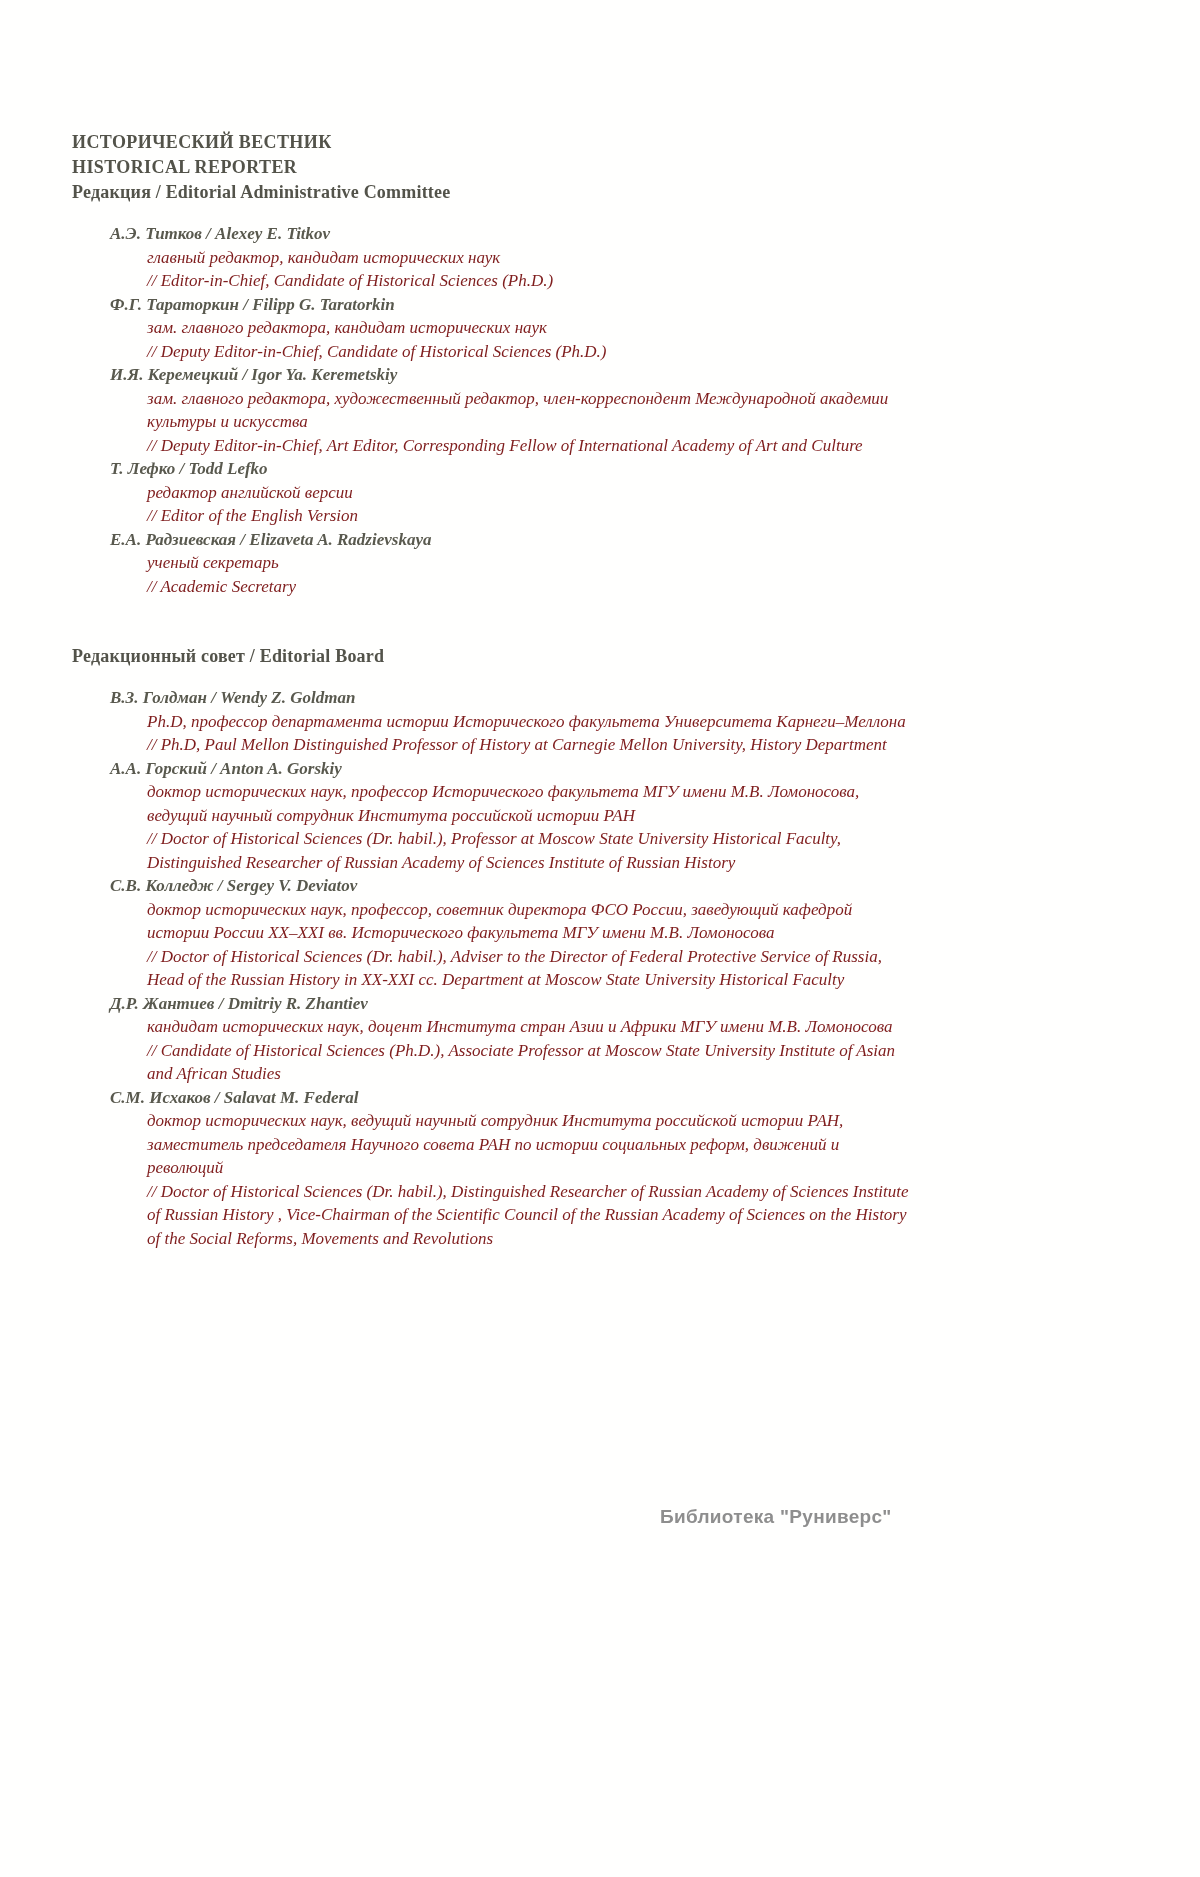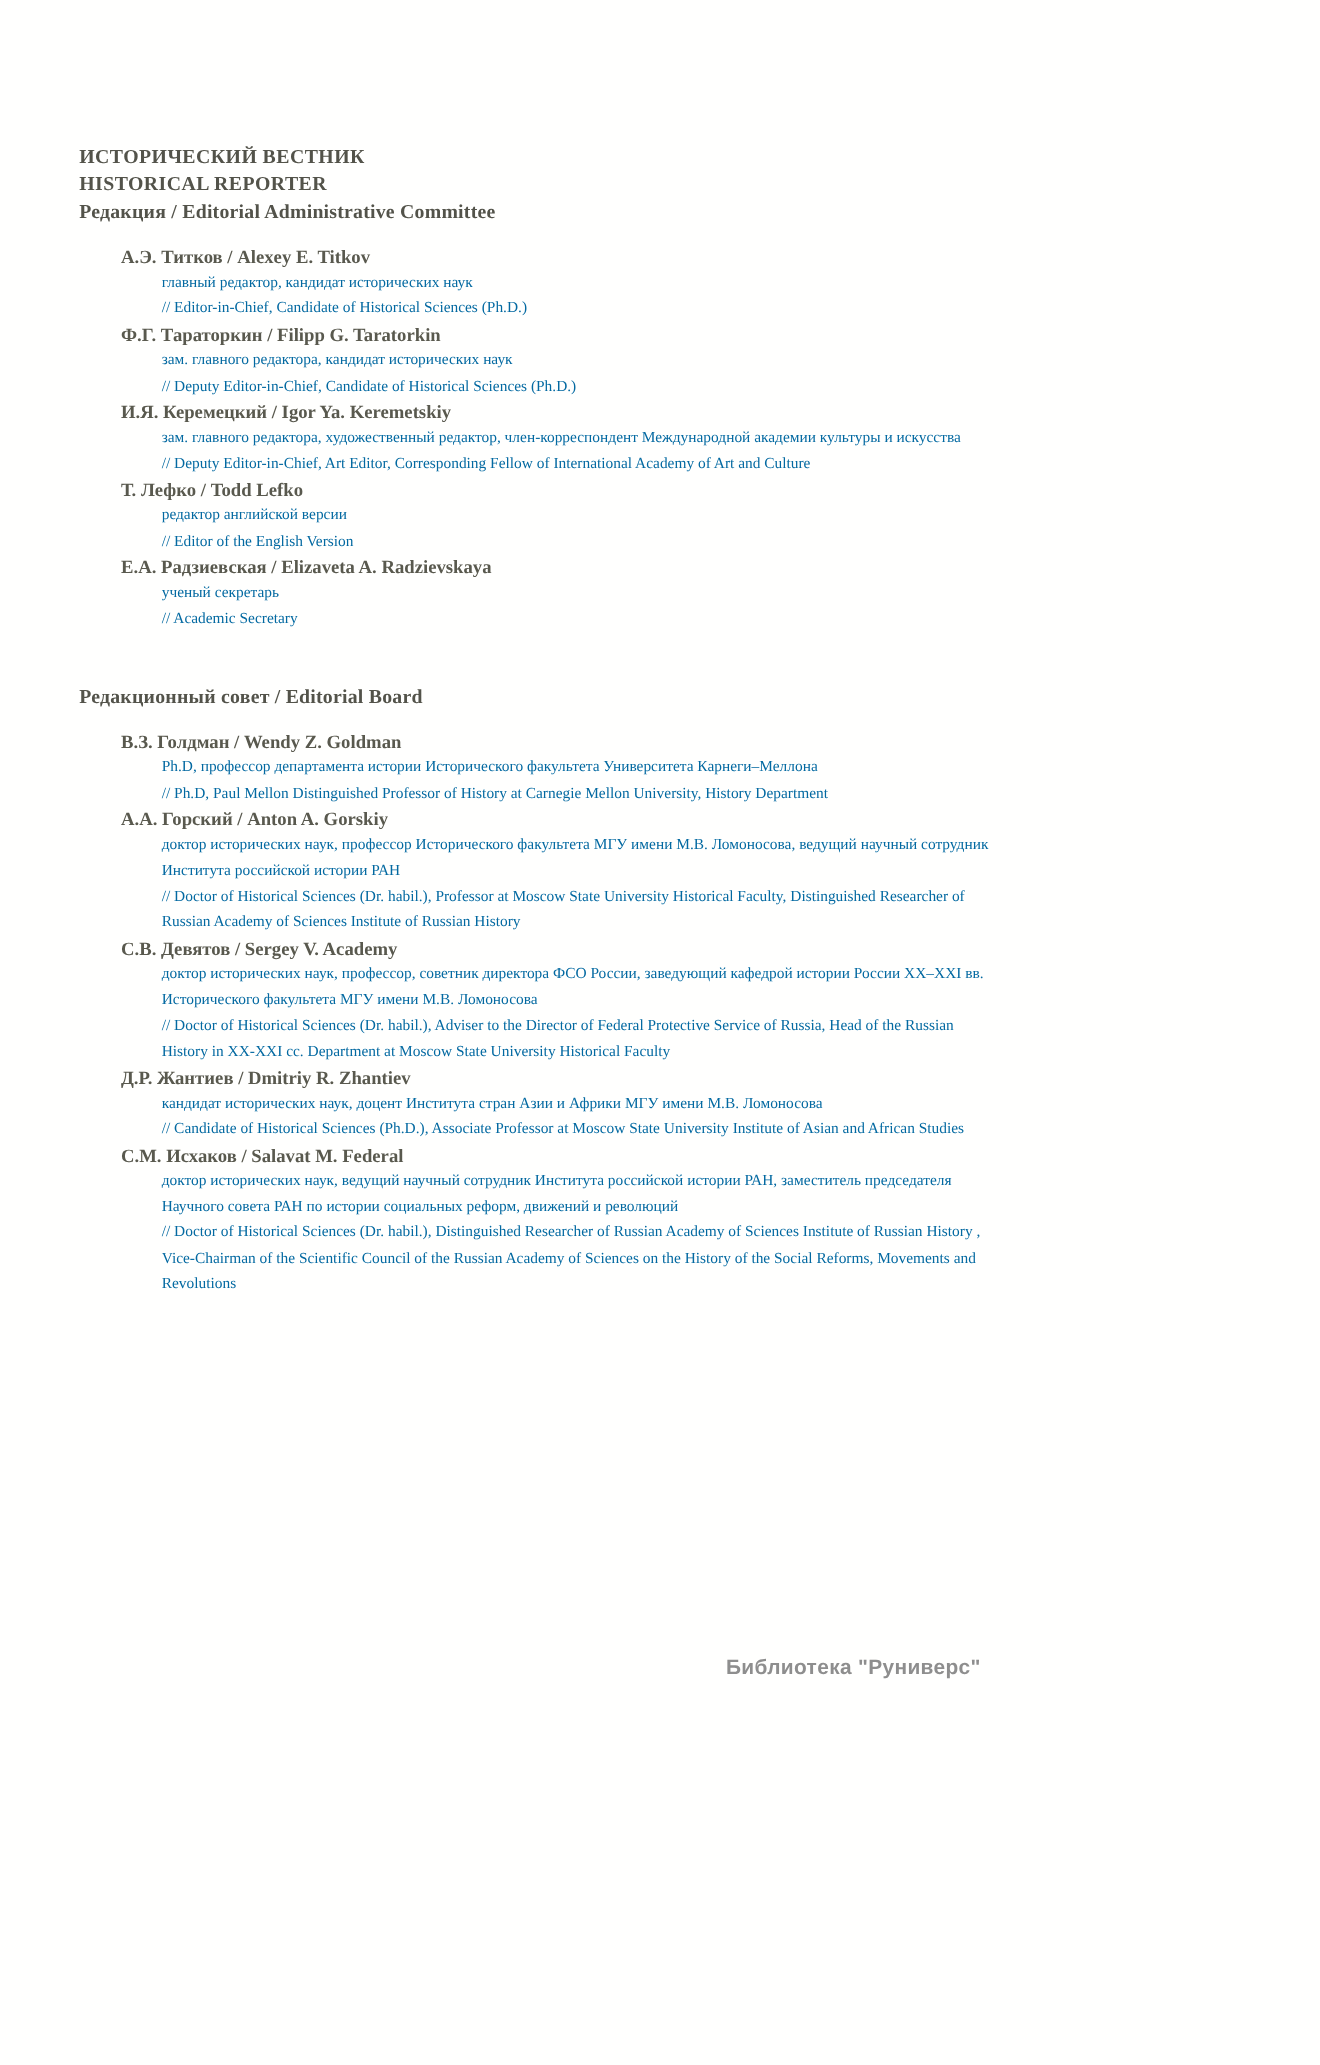--- a/index.html
+++ b/index.html
@@ -41,31 +41,32 @@
     font-size: 18px;
     font-weight: bold;
     color: #53534a;
     margin: 0;
     line-height: 25px;
     letter-spacing: 0.2px;
   }
   .entries {
     margin-left: 38px;
     margin-top: 17px;
+    font-style: italic;
   }
   .entry-name {
     font-weight: bold;
     color: #59594e;
     font-size: 17px;
     line-height: 23.5px;
   }
   .entry-line {
     margin-left: 37px;
-    color: #0369a1;
-    font-size: 14px;
+    color: #7f1d1d;
+    font-size: 17px;
     line-height: 23.5px;
   }
   .watermark {
     position: absolute;
     left: 660px;
     top: 1506px;
     font-family: "Liberation Sans", sans-serif;
     font-weight: bold;
     font-size: 19px;
     color: #8e8e8e;
@@ -120,21 +121,21 @@
               <div class="entry-name">В.З. Голдман / Wendy Z. Goldman</div>
               <div class="entry-line">Ph.D, профессор департамента истории Исторического факультета Университета Карнеги–Меллона</div>
               <div class="entry-line">// Ph.D, Paul Mellon Distinguished Professor of History at Carnegie Mellon University, History Department</div>
             </div>
             <div class="entry">
               <div class="entry-name">А.А. Горский / Anton A. Gorskiy</div>
               <div class="entry-line">доктор исторических наук, профессор Исторического факультета МГУ имени М.В. Ломоносова, ведущий научный сотрудник Института российской истории РАН</div>
               <div class="entry-line">// Doctor of Historical Sciences (Dr. habil.), Professor at Moscow State University Historical Faculty, Distinguished Researcher of Russian Academy of Sciences Institute of Russian History</div>
             </div>
             <div class="entry">
-              <div class="entry-name">С.В. Девятов / Sergey V. Academy</div>
+              <div class="entry-name">С.В. Колледж / Sergey V. Deviatov</div>
               <div class="entry-line">доктор исторических наук, профессор, советник директора ФСО России, заведующий кафедрой истории России XX–XXI вв. Исторического факультета МГУ имени М.В. Ломоносова</div>
               <div class="entry-line">// Doctor of Historical Sciences (Dr. habil.), Adviser to the Director of Federal Protective Service of Russia, Head of the Russian History in XX-XXI cc. Department at Moscow State University Historical Faculty</div>
             </div>
             <div class="entry">
               <div class="entry-name">Д.Р. Жантиев / Dmitriy R. Zhantiev</div>
               <div class="entry-line">кандидат исторических наук, доцент Института стран Азии и Африки МГУ имени М.В. Ломоносова</div>
               <div class="entry-line">// Candidate of Historical Sciences (Ph.D.), Associate Professor at Moscow State University Institute of Asian and African Studies</div>
             </div>
             <div class="entry">
               <div class="entry-name">С.М. Исхаков / Salavat M. Federal</div>

